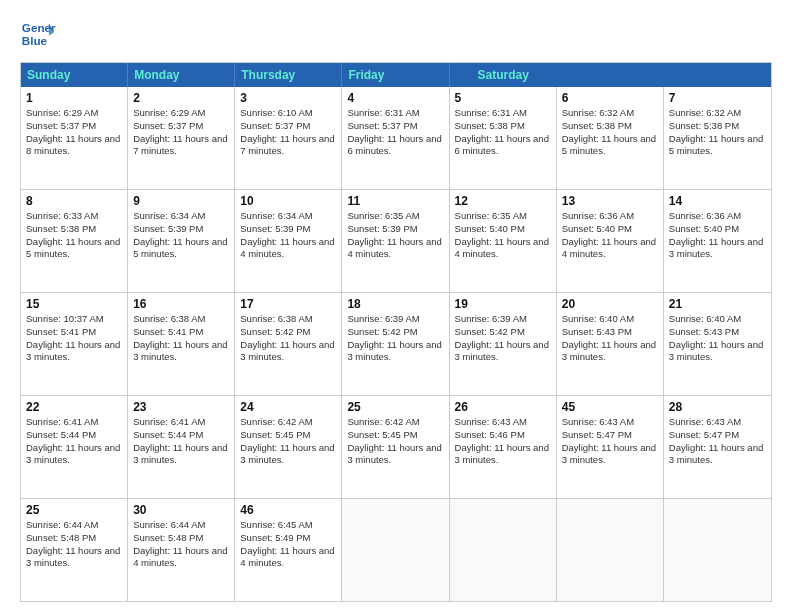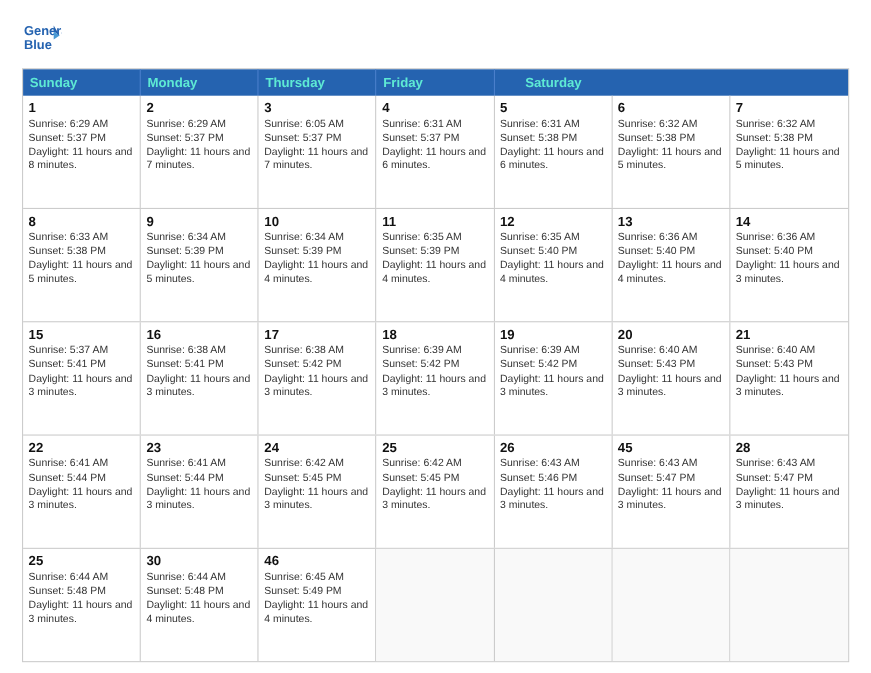--- a/index.html
+++ b/index.html
@@ -132,21 +132,21 @@
             <div class="cell-line">Daylight: 11 hours and 8 minutes.</div>
           </div>
           <div class="cal-cell">
             <div class="day-num">2</div>
             <div class="cell-line">Sunrise: 6:29 AM</div>
             <div class="cell-line">Sunset: 5:37 PM</div>
             <div class="cell-line">Daylight: 11 hours and 7 minutes.</div>
           </div>
           <div class="cal-cell">
             <div class="day-num">3</div>
-            <div class="cell-line">Sunrise: 6:05 AM</div>
+            <div class="cell-line">Sunrise: 6:10 AM</div>
             <div class="cell-line">Sunset: 5:37 PM</div>
             <div class="cell-line">Daylight: 11 hours and 7 minutes.</div>
           </div>
           <div class="cal-cell">
             <div class="day-num">4</div>
             <div class="cell-line">Sunrise: 6:31 AM</div>
             <div class="cell-line">Sunset: 5:37 PM</div>
             <div class="cell-line">Daylight: 11 hours and 6 minutes.</div>
           </div>
           <div class="cal-cell">
@@ -208,21 +208,21 @@
           <div class="cal-cell">
             <div class="day-num">14</div>
             <div class="cell-line">Sunrise: 6:36 AM</div>
             <div class="cell-line">Sunset: 5:40 PM</div>
             <div class="cell-line">Daylight: 11 hours and 3 minutes.</div>
           </div>
         </div>
         <div class="cal-row">
           <div class="cal-cell">
             <div class="day-num">15</div>
-            <div class="cell-line">Sunrise: 5:37 AM</div>
+            <div class="cell-line">Sunrise: 10:37 AM</div>
             <div class="cell-line">Sunset: 5:41 PM</div>
             <div class="cell-line">Daylight: 11 hours and 3 minutes.</div>
           </div>
           <div class="cal-cell">
             <div class="day-num">16</div>
             <div class="cell-line">Sunrise: 6:38 AM</div>
             <div class="cell-line">Sunset: 5:41 PM</div>
             <div class="cell-line">Daylight: 11 hours and 3 minutes.</div>
           </div>
           <div class="cal-cell">

